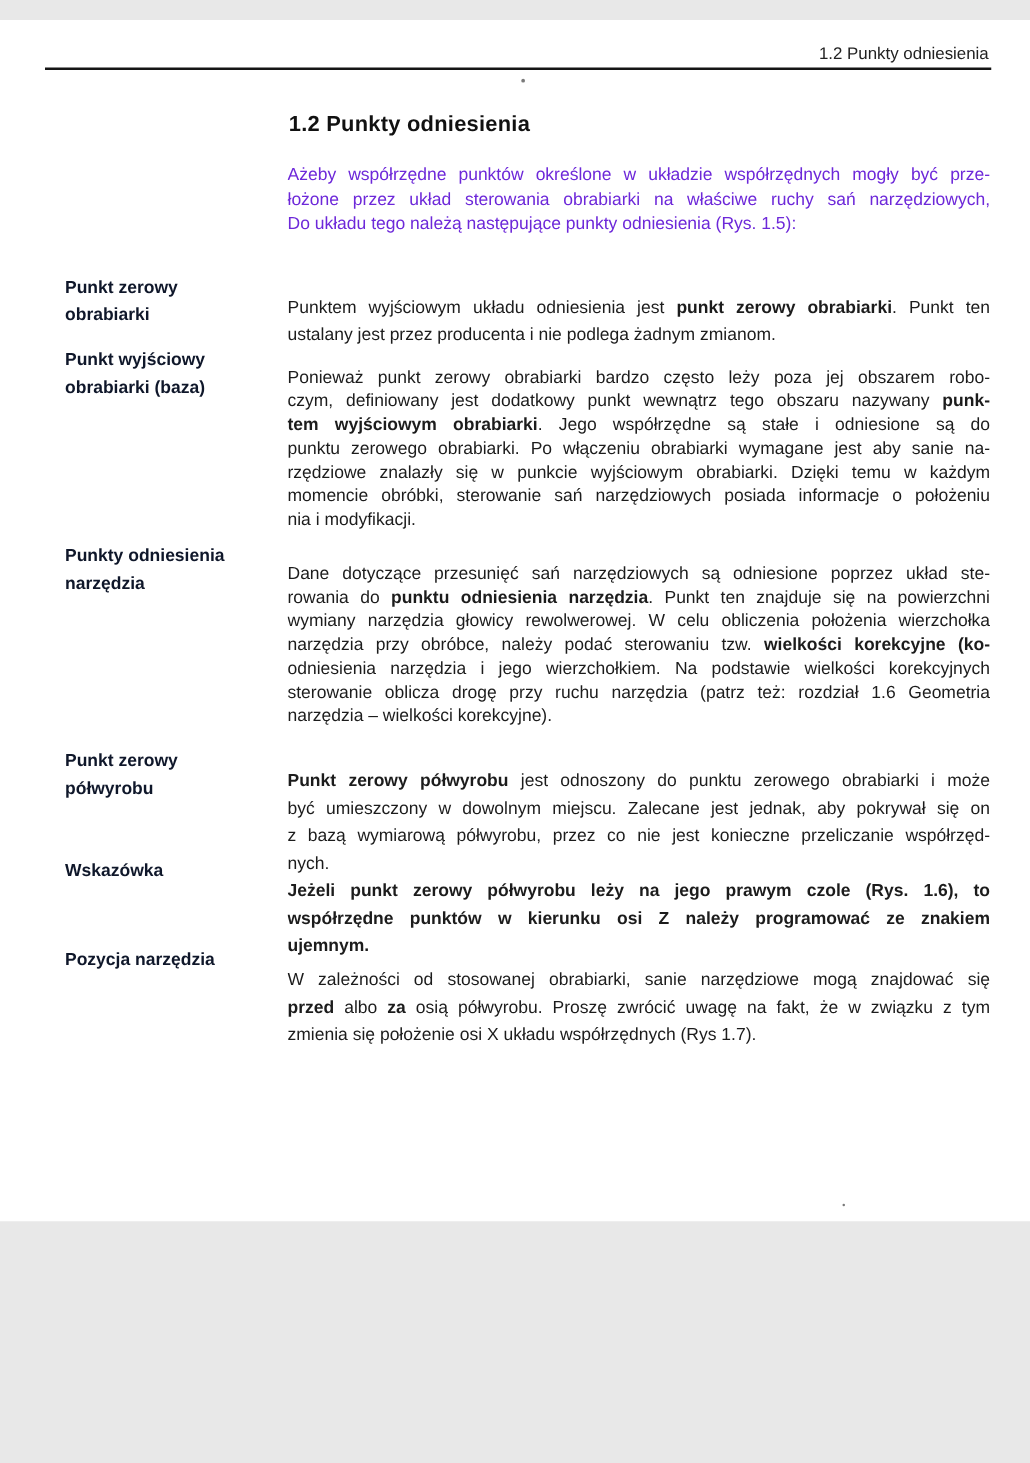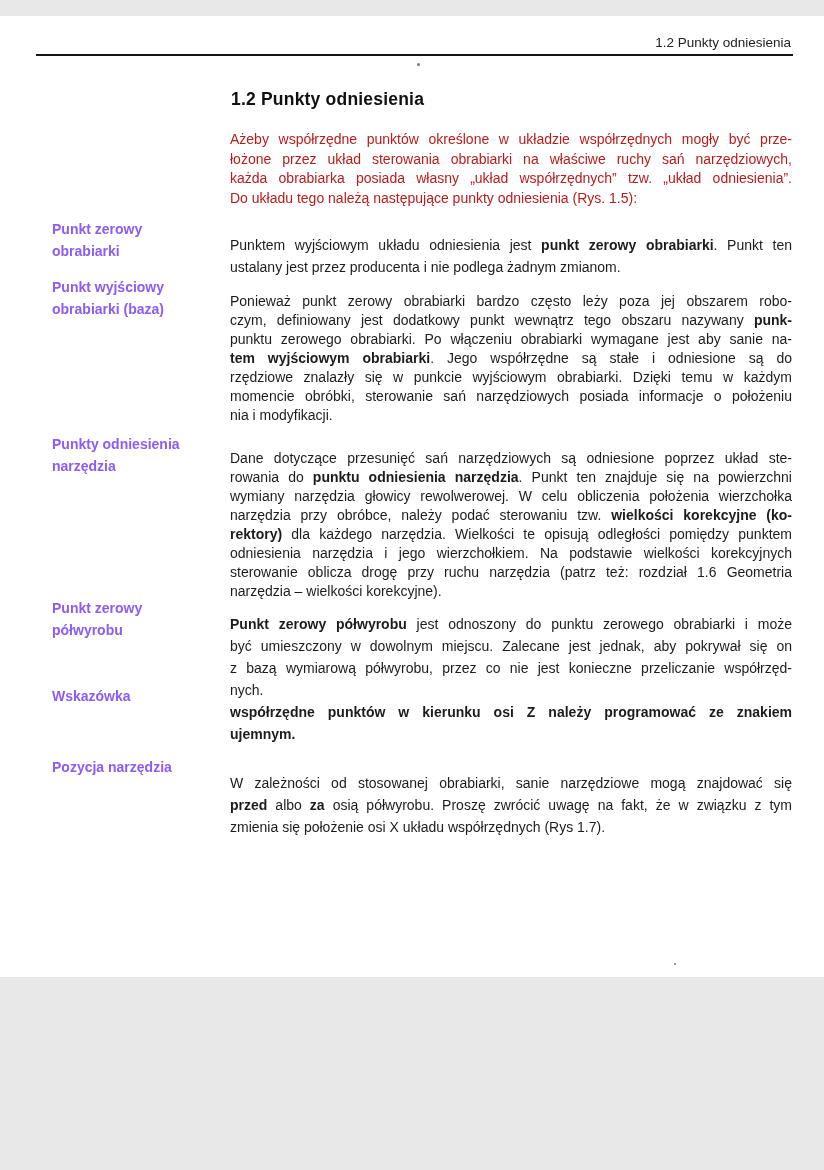--- a/index.html
+++ b/index.html
@@ -17,27 +17,27 @@
   .speck{position:absolute;background:#7a7a7a;border-radius:50%;}
   .speck1{left:417px;top:47px;width:3px;height:3px;}
   .speck2{left:674px;top:947px;width:2px;height:2px;}
   .doc-title{
     position:absolute;left:231px;top:73px;margin:0;
     font-size:17.5px;font-weight:bold;color:#111;letter-spacing:0.2px;
   }
   .section{position:absolute;left:0;width:824px;}
   .labelcol{
     position:absolute;left:52px;top:0;width:172px;
-    font-weight:bold;font-size:14px;line-height:22px;color:#8b5cf6;
+    font-weight:bold;font-size:14px;line-height:22px;color:#0f172a;
   }
   .textcol{
     position:absolute;left:230px;top:16px;width:562px;
     font-size:14px;color:#1c1c1c;
   }
-  .intro-col{position:absolute;left:230px;width:562px;font-size:14px;color:#b91c1c;}
+  .intro-col{position:absolute;left:230px;width:562px;font-size:14px;color:#6d28d9;}
   .lh19 .tline{line-height:19px;}
   .lh195 .tline{line-height:19.5px;}
   .lh22 .tline{line-height:22px;}
   .tline{text-align:justify;text-align-last:justify;overflow:hidden;}
   .tline.tlast{text-align-last:left;}
   .seg.b{font-weight:bold;}
   .page-number{
     position:absolute;left:744px;top:1137px;font-size:14.5px;color:#222;
   }
 </style>
@@ -48,21 +48,20 @@
 
   <span class="running-header">1.2 Punkty odniesienia</span>
   <div class="header-rule"></div>
   <div class="speck speck1"></div>
 
   <h1 class="doc-title">1.2 Punkty odniesienia</h1>
 
   <div class="intro-col lh195" style="top:114px">
       <div class="tline"><span class="seg">Ażeby współrzędne punktów określone w układzie współrzędnych mogły być prze-</span></div>
       <div class="tline"><span class="seg">łożone przez układ sterowania obrabiarki na właściwe ruchy sań narzędziowych,</span></div>
-      <div class="tline"><span class="seg">każda obrabiarka posiada własny „układ współrzędnych” tzw. „układ odniesienia”.</span></div>
       <div class="tline tlast"><span class="seg">Do układu tego należą następujące punkty odniesienia (Rys. 1.5):</span></div>
     </div>
 
   <div class="section" style="top:202px">
     <div class="labelcol">
         <div>Punkt zerowy</div>
         <div>obrabiarki</div>
       </div>
     <div class="textcol lh22">
         <div class="tline"><span class="seg">Punktem wyjściowym układu odniesienia jest </span><span class="seg b">punkt zerowy obrabiarki</span><span class="seg">. Punkt ten</span></div>
@@ -71,39 +70,38 @@
   </div>
 
   <div class="section" style="top:260px">
     <div class="labelcol">
         <div>Punkt wyjściowy</div>
         <div>obrabiarki (baza)</div>
       </div>
     <div class="textcol lh19">
         <div class="tline"><span class="seg">Ponieważ punkt zerowy obrabiarki bardzo często leży poza jej obszarem robo-</span></div>
         <div class="tline"><span class="seg">czym, definiowany jest dodatkowy punkt wewnątrz tego obszaru nazywany </span><span class="seg b">punk-</span></div>
+        <div class="tline"><span class="seg b">tem wyjściowym obrabiarki</span><span class="seg">. Jego współrzędne są stałe i odniesione są do</span></div>
         <div class="tline"><span class="seg">punktu zerowego obrabiarki. Po włączeniu obrabiarki wymagane jest aby sanie na-</span></div>
-        <div class="tline"><span class="seg b">tem wyjściowym obrabiarki</span><span class="seg">. Jego współrzędne są stałe i odniesione są do</span></div>
         <div class="tline"><span class="seg">rzędziowe znalazły się w punkcie wyjściowym obrabiarki. Dzięki temu w każdym</span></div>
         <div class="tline"><span class="seg">momencie obróbki, sterowanie sań narzędziowych posiada informacje o położeniu</span></div>
         <div class="tline tlast"><span class="seg">nia i modyfikacji.</span></div>
       </div>
   </div>
 
   <div class="section" style="top:417px">
     <div class="labelcol">
         <div>Punkty odniesienia</div>
         <div>narzędzia</div>
       </div>
     <div class="textcol lh19">
         <div class="tline"><span class="seg">Dane dotyczące przesunięć sań narzędziowych są odniesione poprzez układ ste-</span></div>
         <div class="tline"><span class="seg">rowania do </span><span class="seg b">punktu odniesienia narzędzia</span><span class="seg">. Punkt ten znajduje się na powierzchni</span></div>
         <div class="tline"><span class="seg">wymiany narzędzia głowicy rewolwerowej. W celu obliczenia położenia wierzchołka</span></div>
         <div class="tline"><span class="seg">narzędzia przy obróbce, należy podać sterowaniu tzw. </span><span class="seg b">wielkości korekcyjne (ko-</span></div>
-        <div class="tline"><span class="seg b">rektory)</span><span class="seg"> dla każdego narzędzia. Wielkości te opisują odległości pomiędzy punktem</span></div>
         <div class="tline"><span class="seg">odniesienia narzędzia i jego wierzchołkiem. Na podstawie wielkości korekcyjnych</span></div>
         <div class="tline"><span class="seg">sterowanie oblicza drogę przy ruchu narzędzia (patrz też: rozdział 1.6 Geometria</span></div>
         <div class="tline tlast"><span class="seg">narzędzia – wielkości korekcyjne).</span></div>
       </div>
   </div>
 
   <div class="section" style="top:581px">
     <div class="labelcol">
         <div>Punkt zerowy</div>
         <div>półwyrobu</div>
@@ -114,20 +112,21 @@
         <div class="tline"><span class="seg">z bazą wymiarową półwyrobu, przez co nie jest konieczne przeliczanie współrzęd-</span></div>
         <div class="tline tlast"><span class="seg">nych.</span></div>
       </div>
   </div>
 
   <div class="section" style="top:669px">
     <div class="labelcol">
         <div>Wskazówka</div>
       </div>
     <div class="textcol lh22">
+        <div class="tline"><span class="seg b">Jeżeli punkt zerowy półwyrobu leży na jego prawym czole (Rys. 1.6), to</span></div>
         <div class="tline"><span class="seg b">współrzędne punktów w kierunku osi Z należy programować ze znakiem</span></div>
         <div class="tline tlast"><span class="seg b">ujemnym.</span></div>
       </div>
   </div>
 
   <div class="section" style="top:740px">
     <div class="labelcol">
         <div>Pozycja narzędzia</div>
       </div>
     <div class="textcol lh22">

